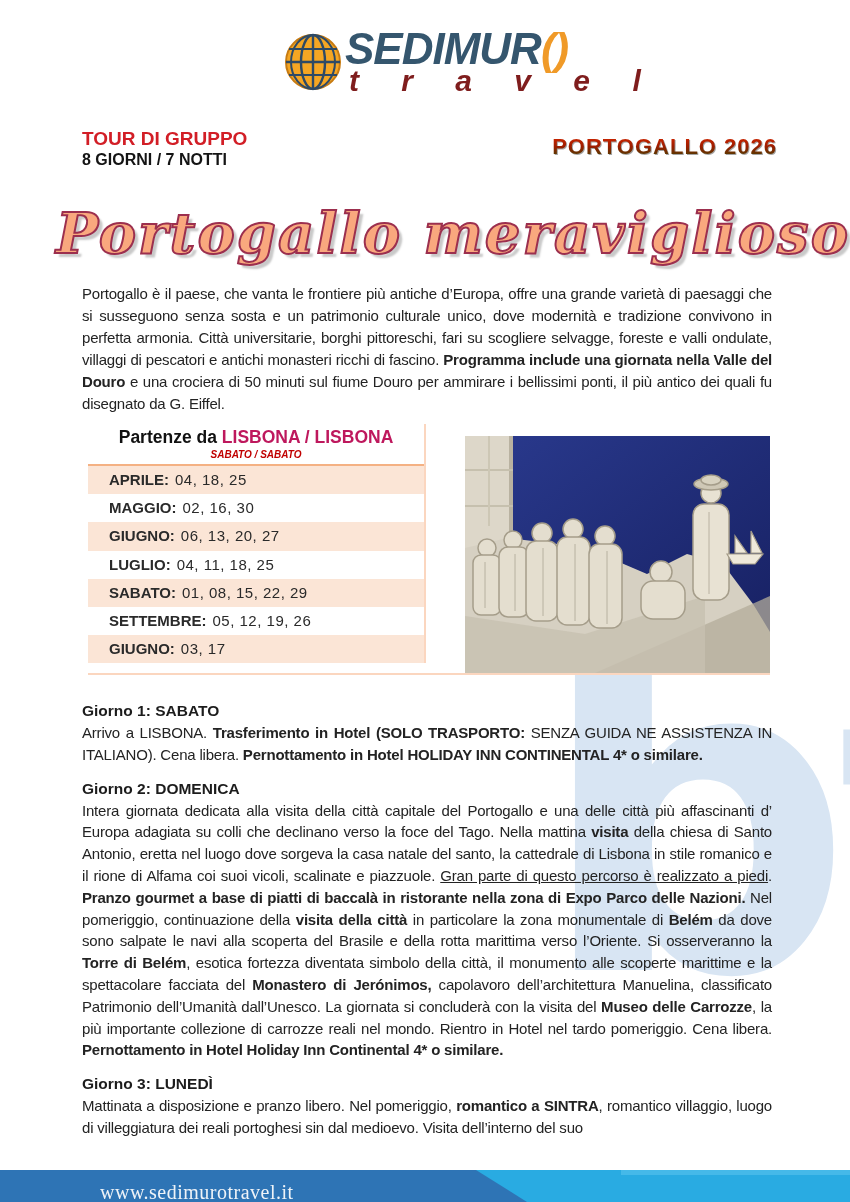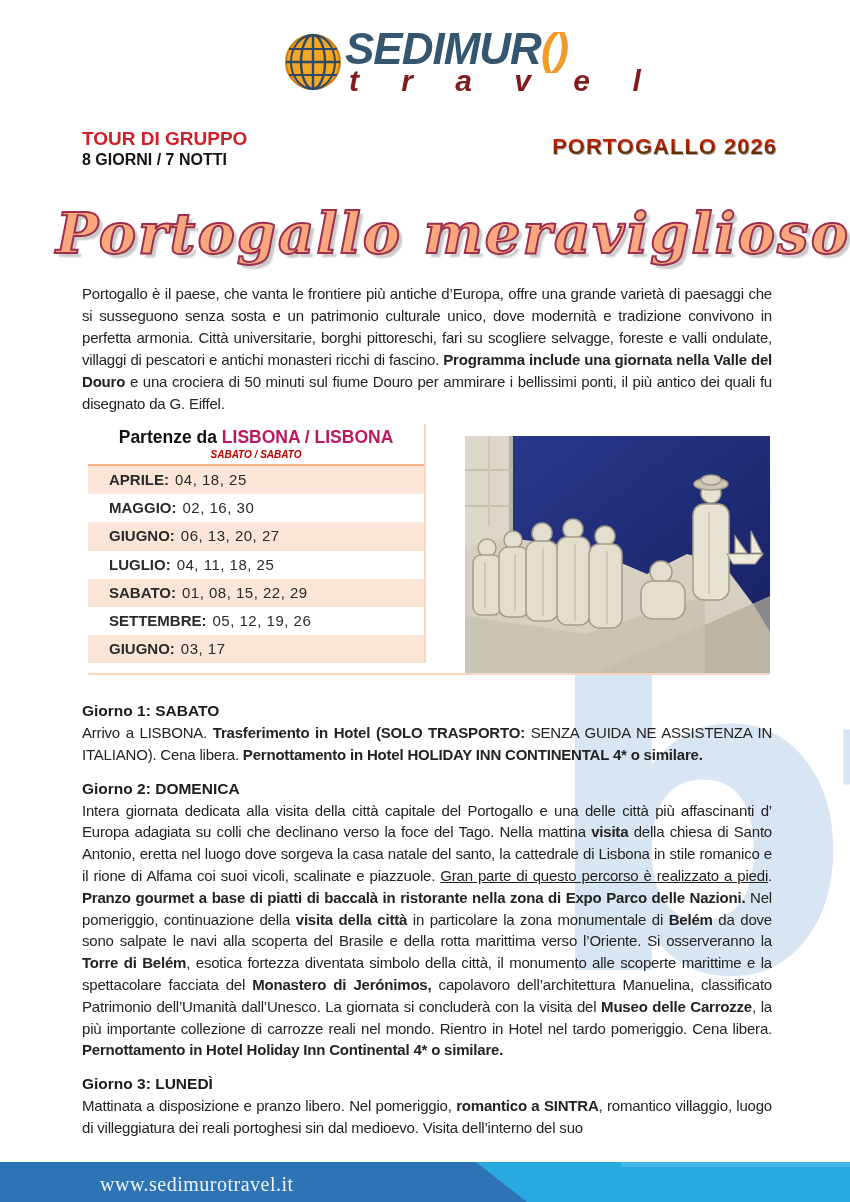--- a/index.html
+++ b/index.html
@@ -77,21 +77,21 @@
   .photo-wrap { margin:12px 0 0 39px; width:305px; height:237px; }
   
   .days { position:absolute; top:700px; left:82px; width:690px; }
   .day + .day { margin-top:12px; }
   .day-heading { font-size:15.5px; font-weight:bold; line-height:22px; color:#1c1c1c; }
   .day-body {
     font-size:15px; line-height:21.8px; letter-spacing:-0.2px;
     text-align:justify; color:#232323;
   }
   
-  .footer { position:absolute; left:0; bottom:0; width:100%; height:40px; background:#29abe2; }
+  .footer { position:absolute; left:0; bottom:0; width:100%; height:32px; background:#29abe2; }
   .footer-light-strip { position:absolute; top:0; right:0; width:27%; height:5px; background:#45b9e9; }
   .footer-dark {
     position:absolute; inset:0; background:#2e74b5;
     clip-path:polygon(0 0, 56% 0, 62% 100%, 0 100%);
   }
   .footer-url {
     position:absolute; left:100px; top:0; height:44px; line-height:44px;
     font-family:"Liberation Serif", serif; font-size:20px; letter-spacing:0.5px;
     color:#eef3f8; z-index:2; text-decoration:none;
   }

